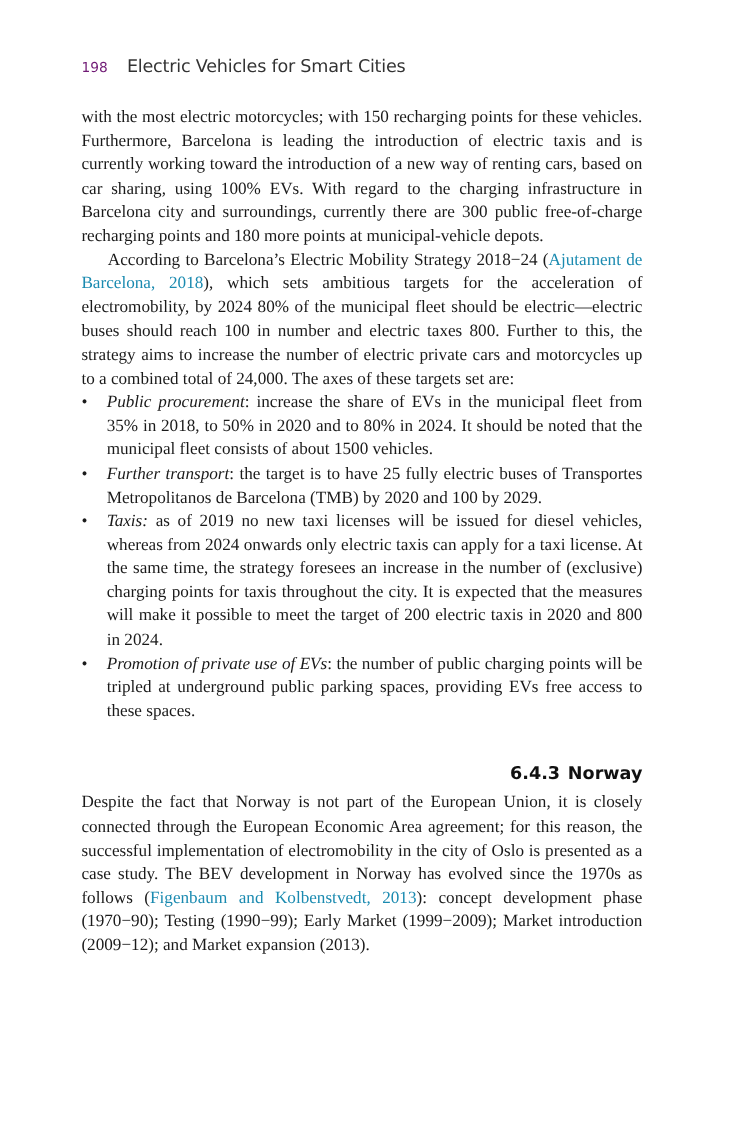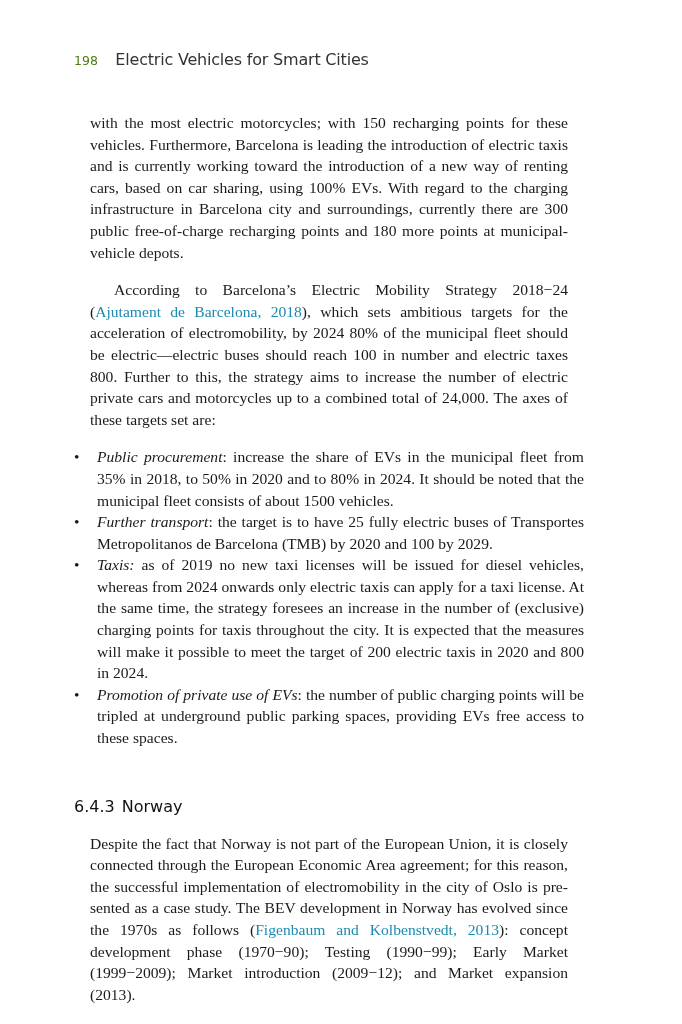--- a/index.html
+++ b/index.html
@@ -1,37 +1,37 @@
 <!DOCTYPE html>
 <html><head>
 <meta charset="utf-8">
 <style>
   html, body { margin: 0; padding: 0; background: #ffffff; }
   body { width: 682px; height: 1024px; position: relative; overflow: hidden; }
   .header {
     position: absolute; left: 74px; top: 50px;
     font-family: "DejaVu Sans", sans-serif; font-size: 11px; color: #222;
   }
-  .header .pg { font-size: 12.5px; margin-right: 14px; color: #4d7c0f; }
+  .header .pg { font-size: 12.5px; margin-right: 14px; color: #701a75; }
   .header .ti { font-size: 16px; color: #333; letter-spacing: -0.2px; }
   .body {
     position: absolute; left: 74px; top: 96px; width: 510px;
     font-family: "Liberation Serif", serif; font-size: 15.6px; line-height: 21.6px;
     color: #1a1a1a; text-align: justify;
   }
-  .body p { margin: 16px; }
+  .body p { margin: 0; }
   .indent { text-indent: 24px; }
   .link { color: #1a8ab0; }
   ul.bullets { list-style: none; margin: 0; padding: 0; }
   ul.bullets li { position: relative; padding-left: 23px; }
   ul.bullets li .dot { position: absolute; left: 0; top: 0; }
   em { font-style: italic; }
   h3 {
-    margin: 48px 0 6px 0; font-family: "DejaVu Sans", sans-serif; font-weight: normal;
-    font-size: 16px; line-height: 20px; color: #111; text-align: left;
+    margin: 36px 0 6px 0; font-family: "DejaVu Sans", sans-serif; font-weight: bold;
+    font-size: 16px; line-height: 20px; color: #111; text-align: right;
   }
   h3 .num { margin-right: 7px; }
 </style>
 </head>
 <body>
 
 <div class="header">
   <span class="pg">198</span>
   <span class="ti">Electric Vehicles for Smart Cities</span>
 </div>

